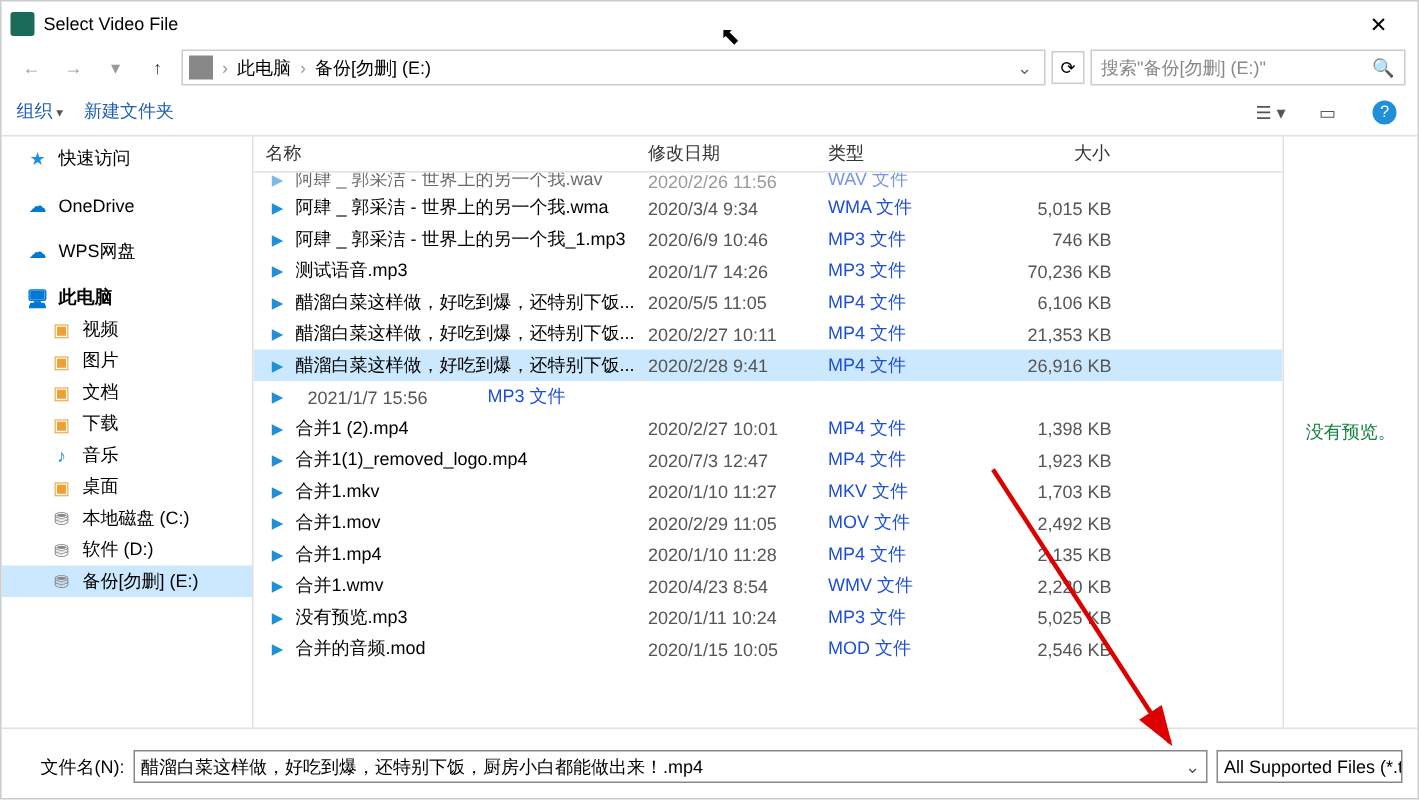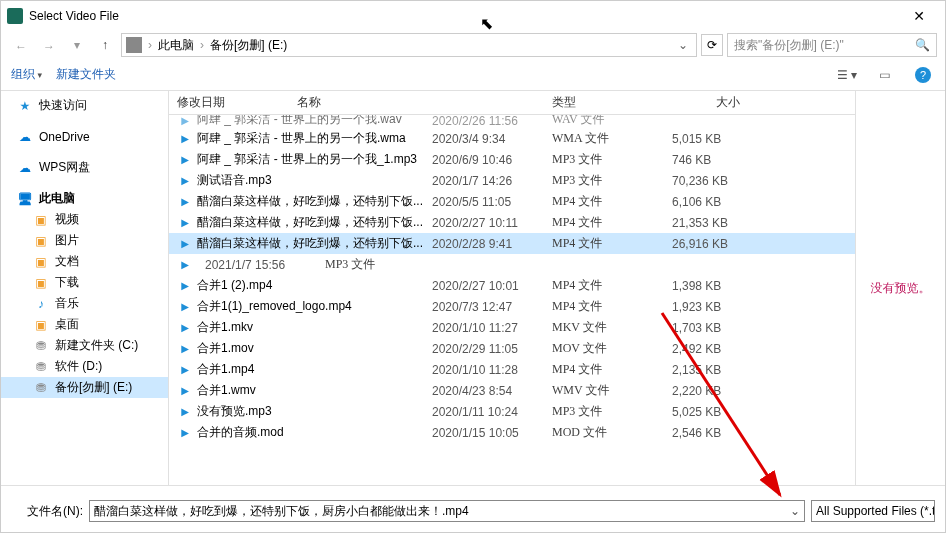--- a/index.html
+++ b/index.html
@@ -53,23 +53,23 @@
 .col-name { width: 255px; }
 .col-date { width: 120px; }
 .col-type { width: 120px; }
 .col-size { width: 85px; text-align: right; }
 .fl-body { height: 370px; overflow: hidden; }
 .fl-row { display: flex; height: 21px; align-items: center; cursor: pointer; }
 .fl-row.selected { background: #cce8ff; }
 .fl-row .ficon { width: 16px; height: 16px; margin: 0 4px 0 8px; display: flex; align-items: center; justify-content: center; color: #1e8fd8; font-size: 10px; }
 .fl-row .fname { width: 227px; white-space: nowrap; overflow: hidden; text-overflow: ellipsis; }
 .fl-row .fdate { width: 120px; padding: 0 8px; color: #555; }
-.fl-row .ftype { width: 120px; padding: 0 8px; color: #404040; font-family: Liberation Serif, serif; }
-.fl-row .fsize { width: 85px; padding: 0 8px; text-align: left; color: #555; }
-.preview { width: 90px; display: flex; align-items: center; justify-content: center; color: #be185d; border-left: 1px solid #e0e0e0; }
+.fl-row .ftype { width: 120px; padding: 0 8px; color: #1d4ed8; }
+.fl-row .fsize { width: 85px; padding: 0 8px; text-align: right; color: #555; }
+.preview { width: 90px; display: flex; align-items: center; justify-content: center; color: #15803d; border-left: 1px solid #e0e0e0; }
 
 .footer { padding: 14px 10px 0 10px; }
 .fn-row { display: flex; align-items: center; gap: 6px; margin-bottom: 10px; }
 .fn-row .label { width: 72px; text-align: right; }
 .fn-row .fn-input { flex: 1; height: 22px; border: 1px solid #888; padding: 0 4px; background: #fff; display: flex; align-items: center; gap: 44px; }
 .fn-row .filter { width: 124px; height: 22px; border: 1px solid #888; padding: 0 4px; display: flex; align-items: center; white-space: nowrap; overflow: hidden; }
 .btn-row { display: flex; justify-content: flex-end; gap: 8px; padding-right: 10px; }
 .btn { min-width: 78px; height: 22px; border: 1px solid #888; background: #e5e5e5; cursor: pointer; display: flex; align-items: center; justify-content: center; }
 .btn.primary { border: 2px solid #0078d4; background: #e5f1fb; }
 
@@ -157,36 +157,36 @@
       <div class="sb-item sub">
         <span class="sb-icon ic-music">♪</span>
         <span>音乐</span>
       </div>
       <div class="sb-item sub">
         <span class="sb-icon ic-folder">▣</span>
         <span>桌面</span>
       </div>
       <div class="sb-item sub">
         <span class="sb-icon ic-disk">⛃</span>
-        <span>新建文件夹 (C:)</span>
+        <span>本地磁盘 (C:)</span>
       </div>
       <div class="sb-item sub">
         <span class="sb-icon ic-disk">⛃</span>
         <span>软件 (D:)</span>
       </div>
       <div class="sb-item sub hl">
         <span class="sb-icon ic-disk">⛃</span>
         <span>备份[勿删] (E:)</span>
       </div>
     </div>
   <div class="filearea">
     <div class="filelist">
       <div class="fl-head">
+        <div class="col col-name">名称</div>
         <div class="col col-date">修改日期</div>
-        <div class="col col-name">名称</div>
         <div class="col col-type">类型</div>
         <div class="col col-size">大小</div>
       </div>
       <div class="fl-body" id="filelist">
           <div class="fl-row" style="height: 13px; overflow: hidden; align-items: flex-end; opacity: 0.6;">
             <span class="ficon">▶</span>
             <span class="fname">阿肆 _ 郭采洁 - 世界上的另一个我.wav</span>
             <span class="fdate">2020/2/26 11:56</span>
             <span class="ftype">WAV 文件</span>
             <span class="fsize"></span>

